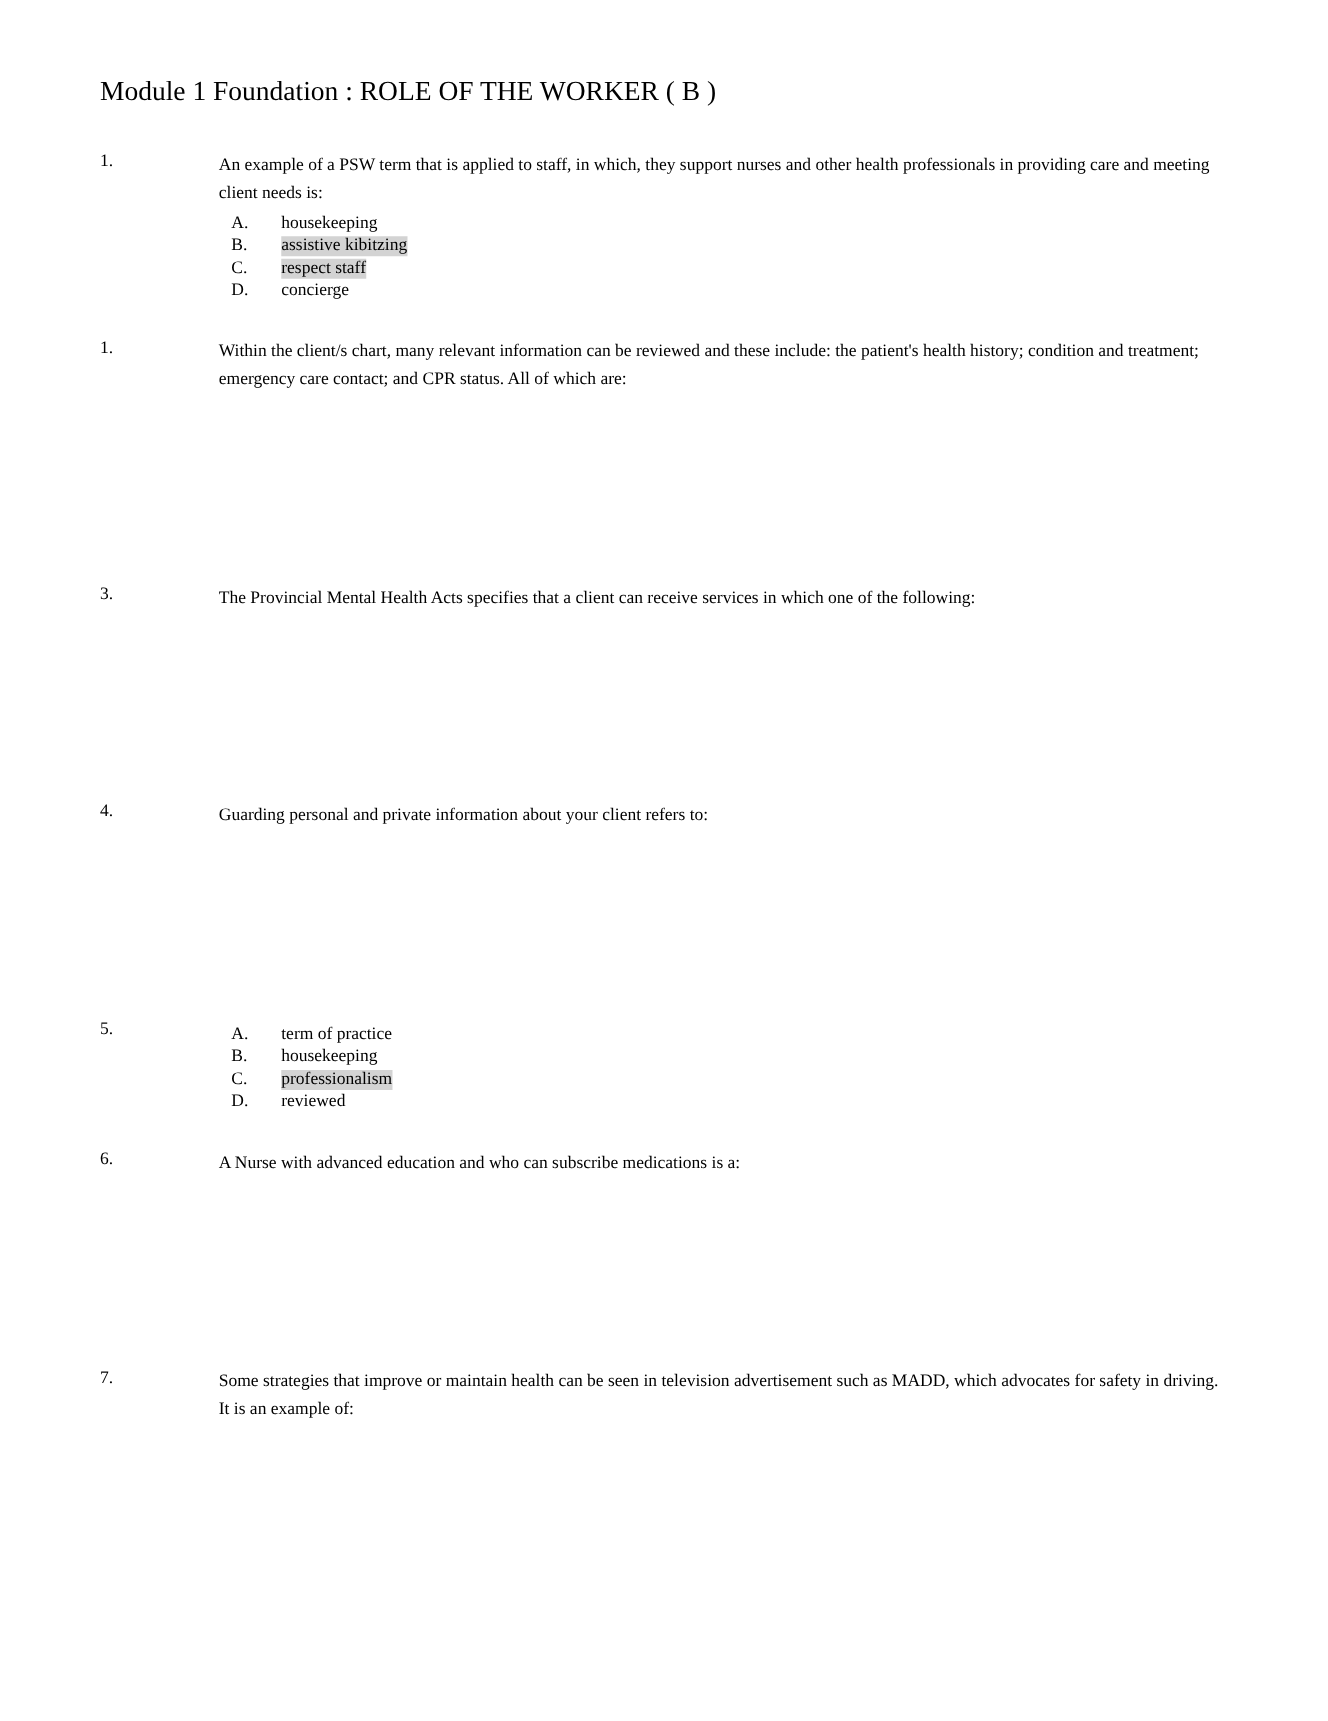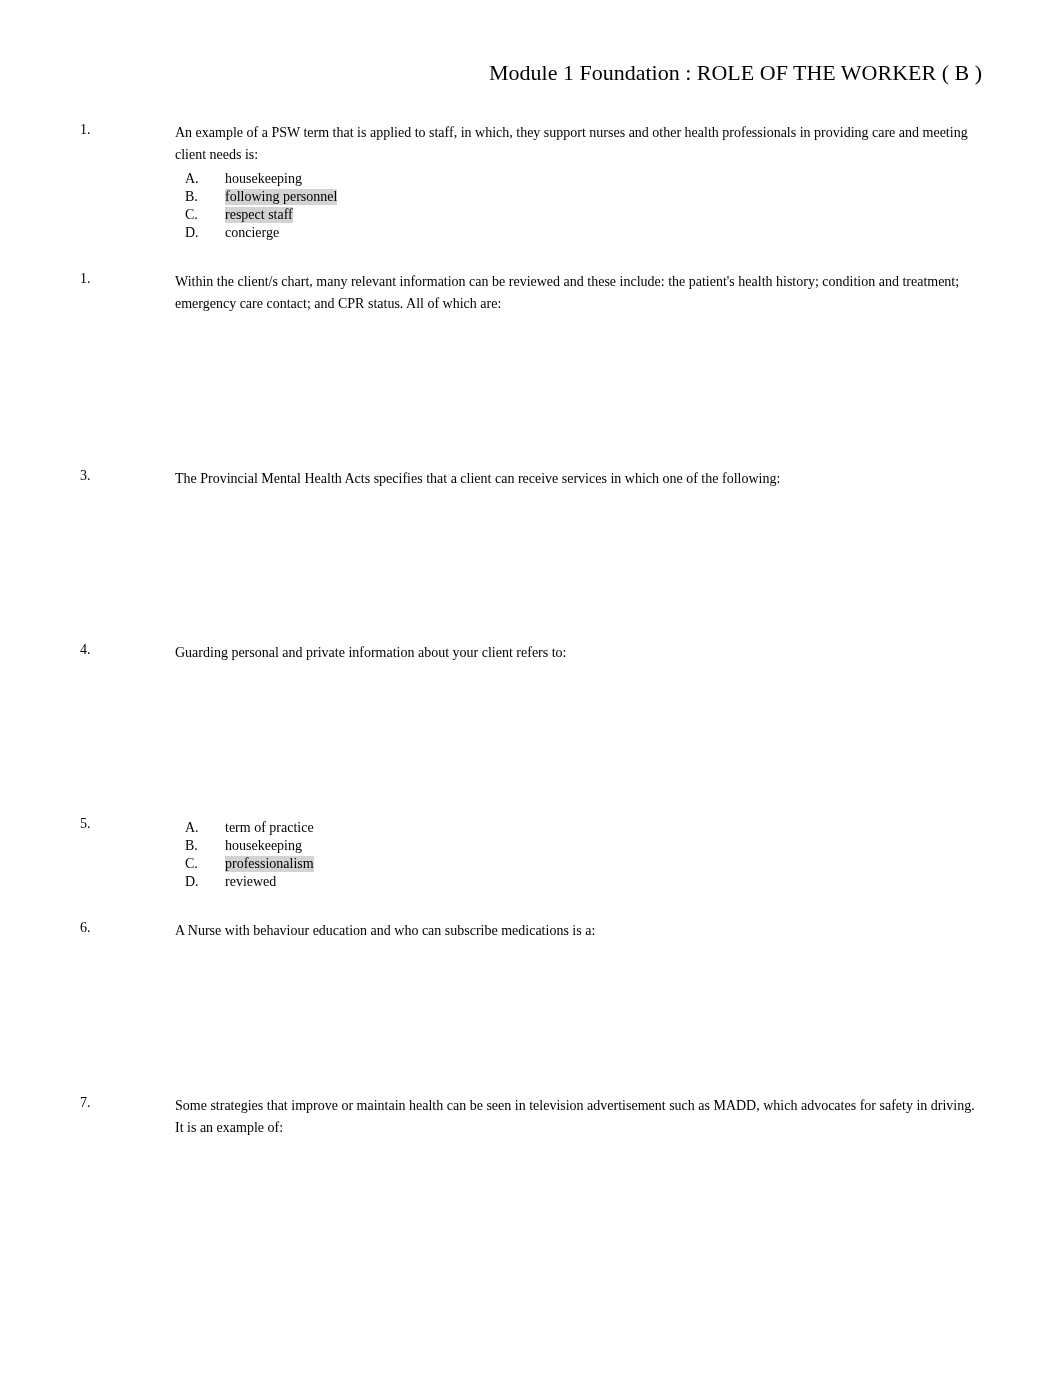--- a/index.html
+++ b/index.html
@@ -12,21 +12,21 @@
       background: #ffffff;
       font-family: "Times New Roman", Times, serif;
       font-size: 14px;
       color: #000000;
       width: 1062px;
       min-height: 1377px;
       padding: 60px 80px 60px 80px;
     }
 
     .page-title {
-      text-align: right;
+      text-align: left;
       font-size: 22px;
       font-weight: normal;
       margin-bottom: 36px;
       font-family: Georgia, "Times New Roman", serif;
     }
 
     .question-item {
       display: flex;
       margin-bottom: 28px;
       align-items: flex-start;
@@ -87,21 +87,21 @@
       <div class="question-number">1.</div>
       <div class="question-body">
         <div class="question-text">An example of a PSW term that is applied to staff, in which, they support nurses and other health professionals in providing care and meeting client needs is:</div>
         <ul class="answer-list">
           <li class="answer-item">
             <span class="answer-letter">A.</span>
             <span class="answer-text">housekeeping</span>
           </li>
           <li class="answer-item">
             <span class="answer-letter">B.</span>
-            <span class="answer-text highlighted">following personnel</span>
+            <span class="answer-text highlighted">assistive kibitzing</span>
           </li>
           <li class="answer-item">
             <span class="answer-letter">C.</span>
             <span class="answer-text highlighted">respect staff</span>
           </li>
           <li class="answer-item">
             <span class="answer-letter">D.</span>
             <span class="answer-text">concierge</span>
           </li>
         </ul>
@@ -147,21 +147,21 @@
           <li class="answer-item">
             <span class="answer-letter">D.</span>
             <span class="answer-text">reviewed</span>
           </li>
         </ul>
       </div>
     </div>
     <div class="question-item">
       <div class="question-number">6.</div>
       <div class="question-body">
-        <div class="question-text">A Nurse with behaviour education and who can subscribe medications is a:</div>
+        <div class="question-text">A Nurse with advanced education and who can subscribe medications is a:</div>
       </div>
     </div>
     <div style="height: 120px;"></div>
     <div class="question-item">
       <div class="question-number">7.</div>
       <div class="question-body">
         <div class="question-text">Some strategies that improve or maintain health can be seen in television advertisement such as MADD, which advocates for safety in driving.    It is an example of:</div>
       </div>
     </div>
   </div>

